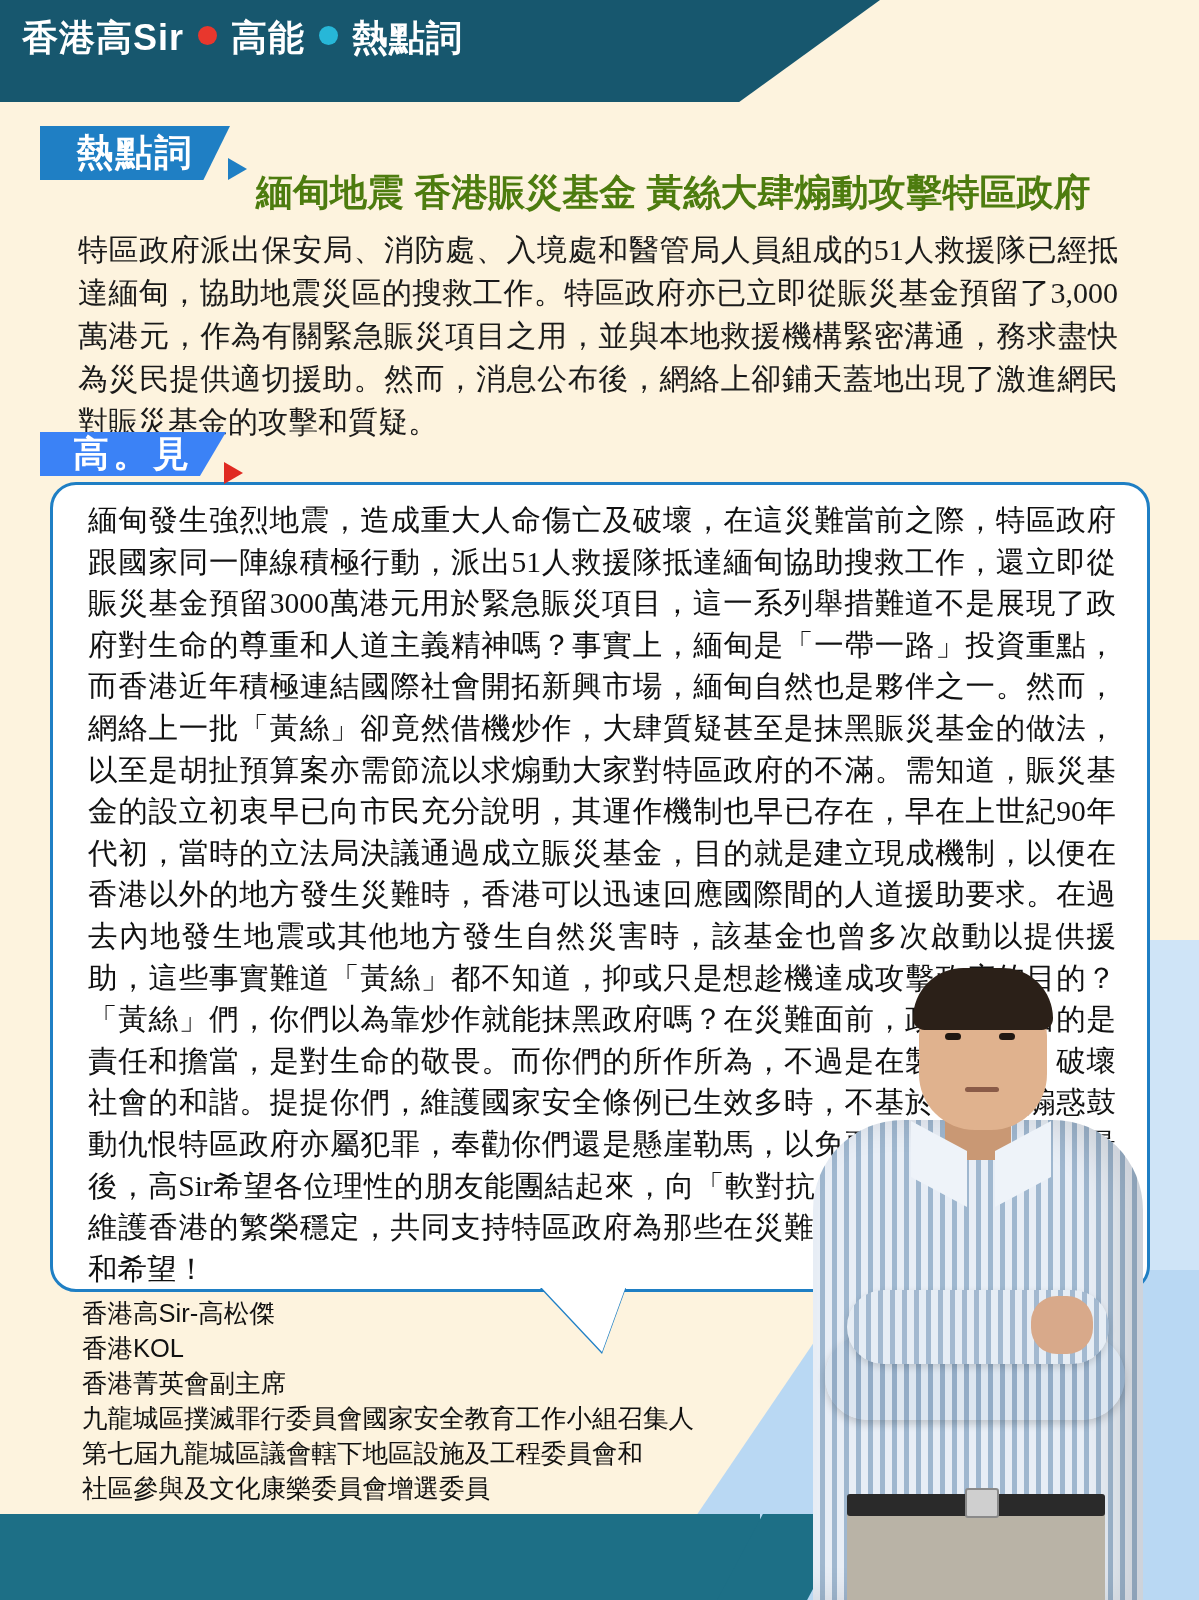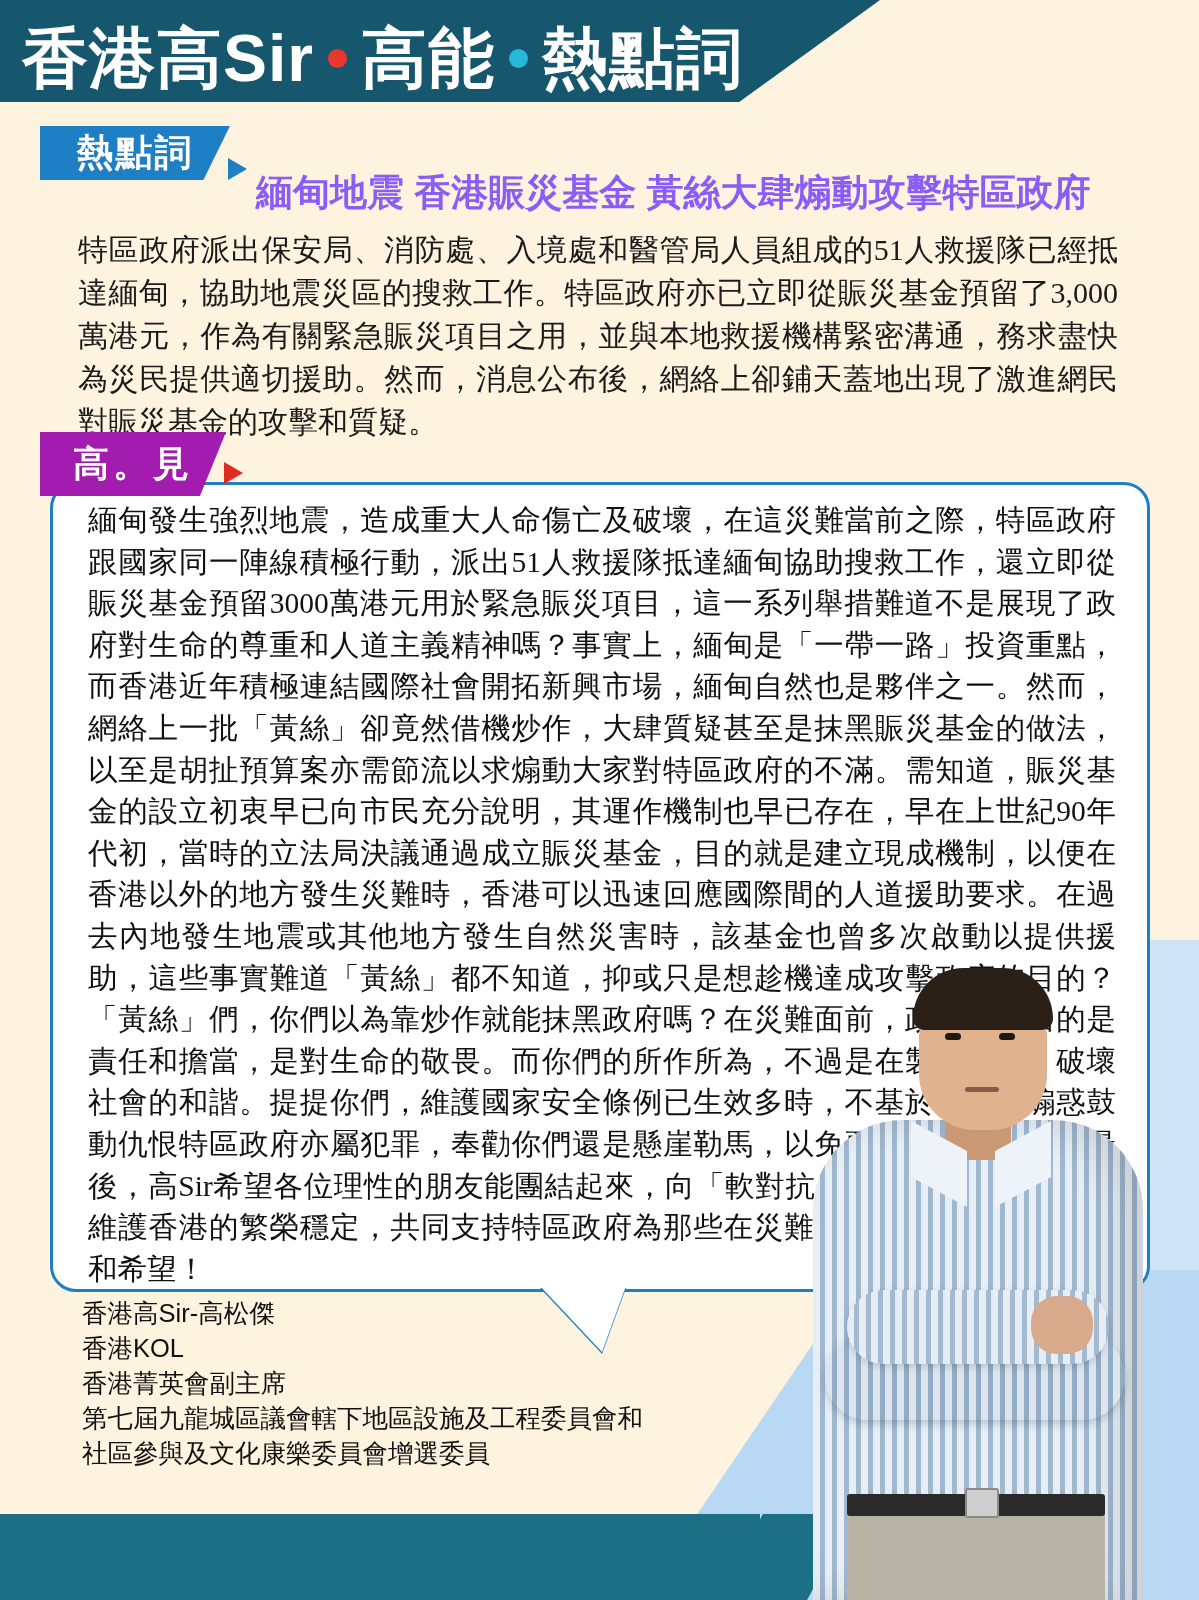--- a/index.html
+++ b/index.html
@@ -72,21 +72,21 @@
     background: #17576e;
     border-bottom-right-radius: 0;
     z-index: 5;
     clip-path: polygon(0 0, 100% 0, 84% 100%, 0% 100%);
   }
   .header-title {
     position: absolute;
     top: 14px;
     left: 22px;
     color: #ffffff;
-    font-size: 66px;
+    font-size: 36px;
     font-weight: bold;
     letter-spacing: 1px;
     white-space: nowrap;
     z-index: 6;
     font-family: "Liberation Sans", sans-serif;
   }
   .dot {
     display: inline-block;
     width: 19px;
     height: 19px;
@@ -127,21 +127,21 @@
     border-left: 19px solid #1f7fc4;
     z-index: 6;
   }
   .headline {
     position: absolute;
     top: 168px;
     left: 256px;
     width: 880px;
     font-size: 37px;
     font-weight: bold;
-    color: #8b5cf6;
+    color: #4d7c0f;
     letter-spacing: 0px;
     z-index: 6;
     white-space: nowrap;
   }
 
   .lede {
     position: absolute;
     top: 228px;
     left: 78px;
     width: 1040px;
@@ -152,22 +152,22 @@
     text-align: justify;
     text-indent: 0;
     z-index: 6;
   }
 
   
   .tag-op {
     top: 432px;
     left: 40px;
     width: 186px;
-    height: 64px;
-    background: #a21caf;
+    height: 44px;
+    background: #3b82f6;
     font-size: 36px;
     letter-spacing: 4px;
     clip-path: polygon(0 0, 100% 0, 86% 100%, 0% 100%);
   }
   .tag-op-arrow {
     position: absolute;
     top: 462px;
     left: 224px;
     width: 0; height: 0;
     border-top: 11px solid transparent;
@@ -393,15 +393,16 @@
   <div class="p-hair"></div>
   <div class="p-eye-l"></div>
   <div class="p-eye-r"></div>
   <div class="p-mouth"></div>
 </div>
 
 <div class="bio">
   <div>香港高Sir-高松傑</div>
   <div>香港KOL</div>
   <div>香港菁英會副主席</div>
+  <div>九龍城區撲滅罪行委員會國家安全教育工作小組召集人</div>
   <div>第七屆九龍城區議會轄下地區設施及工程委員會和</div>
   <div>社區參與及文化康樂委員會增選委員</div>
 </div>
 
 </body></html>

